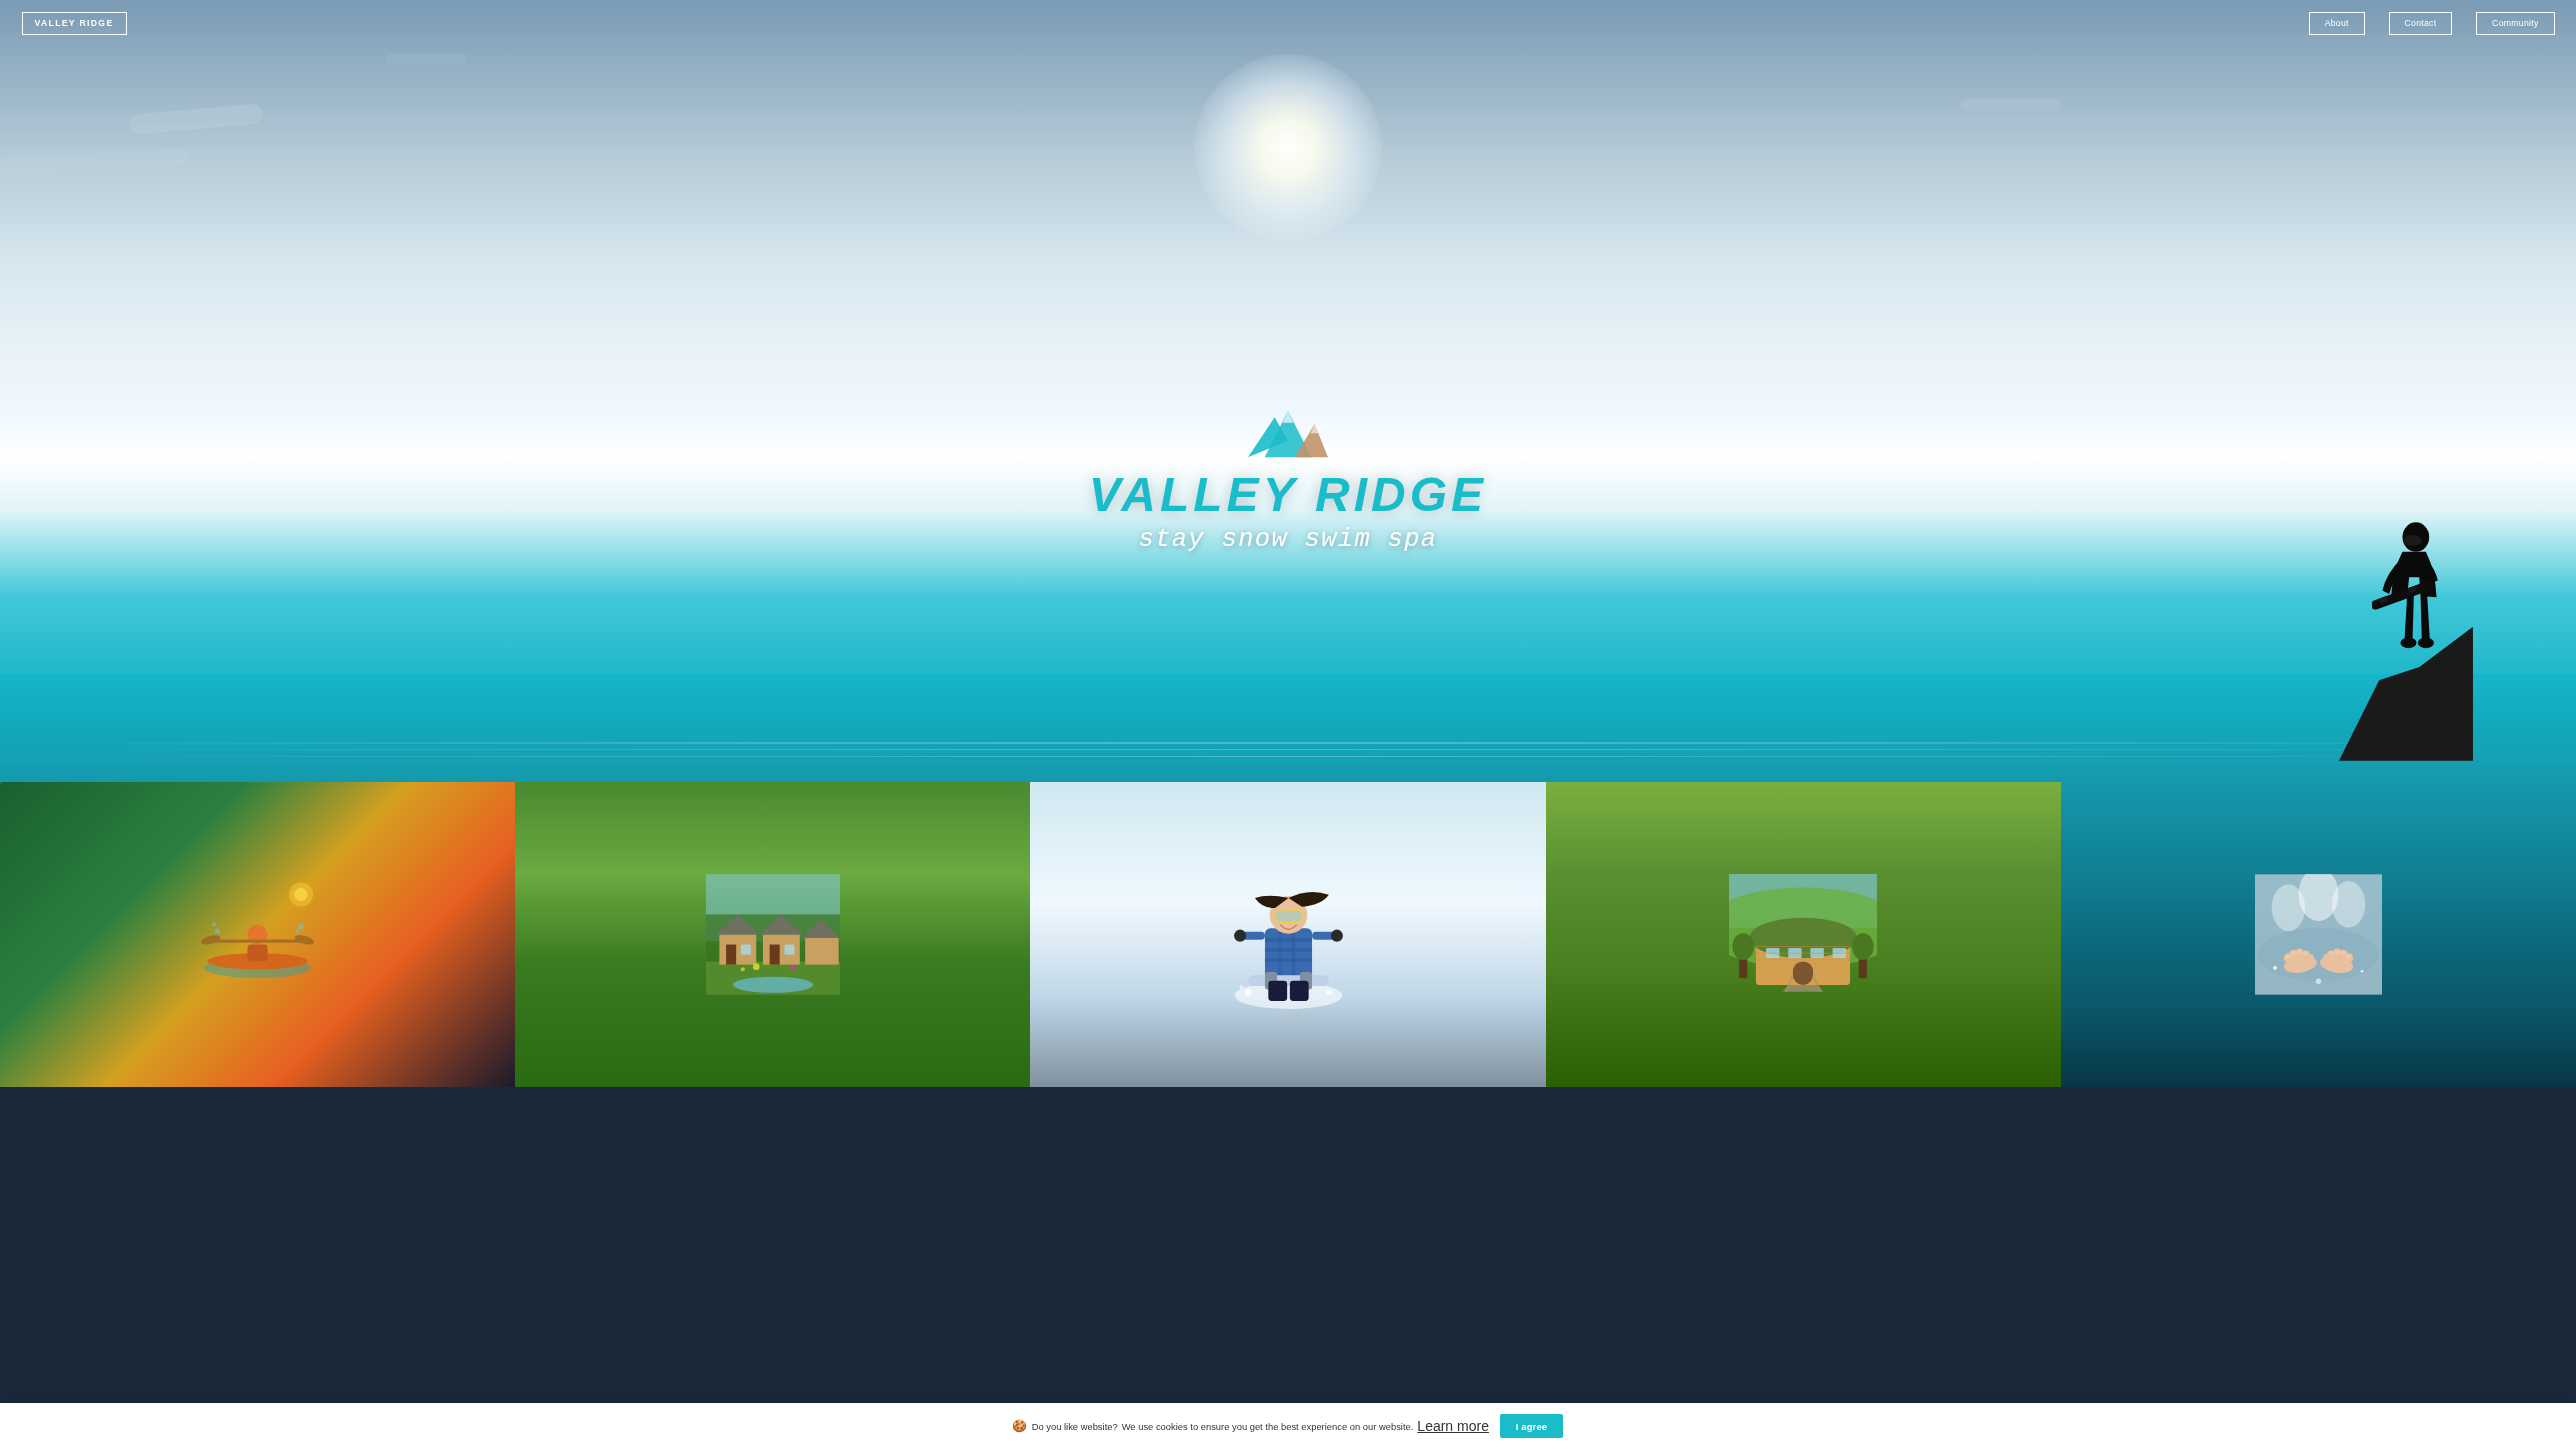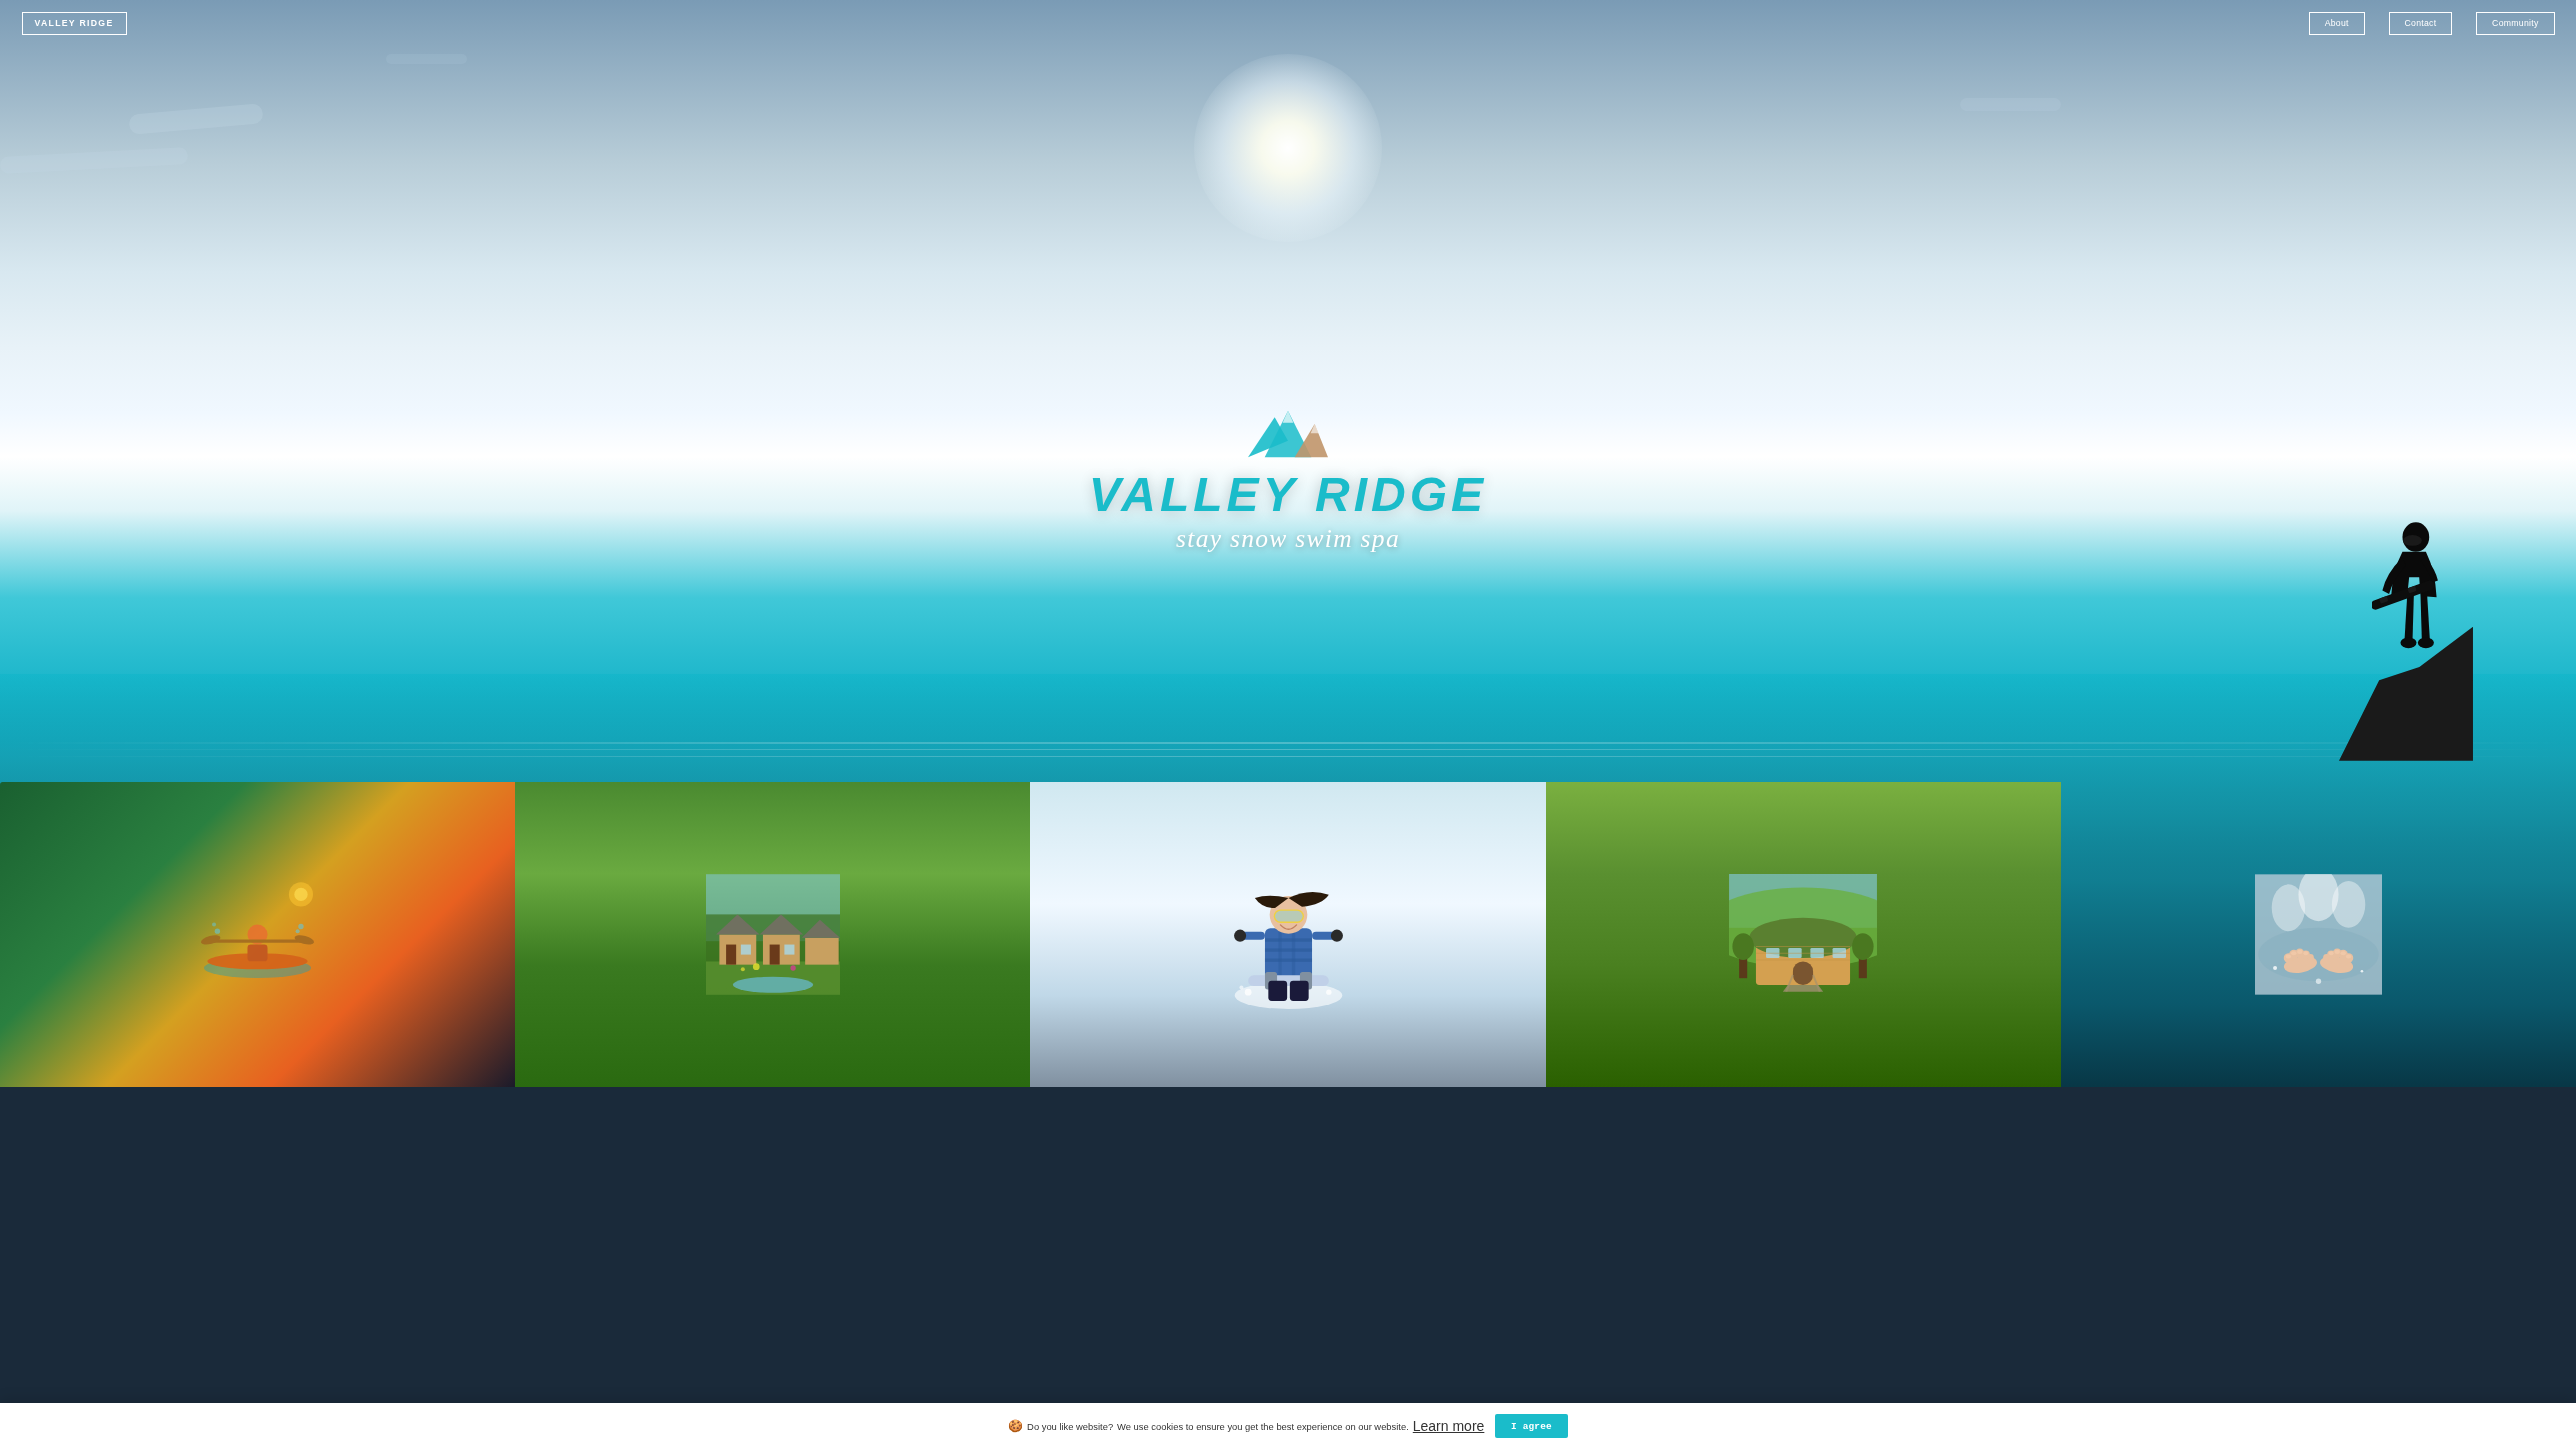--- a/index.html
+++ b/index.html
@@ -193,21 +193,21 @@
       letter-spacing: 4px;
       color: #1abcca;
       text-transform: uppercase;
       font-style: italic;
       line-height: 1;
       margin-bottom: 5.4px;
       text-shadow: 0 1.3px 13.4px rgba(0,0,0,0.2);
     }
 
     .tagline {
-      font-family: Liberation Serif, serif;
+      font-family: Liberation Mono, monospace;
       font-size: 25.5px;
       color: white;
       font-style: italic;
       font-weight: 300;
       letter-spacing: 1.3px;
       text-shadow: 0 1.3px 6.7px rgba(0,0,0,0.3);
       text-align: center;
     }
 
     
@@ -298,21 +298,20 @@
     .cookie-agree-btn {
       background: #1abcca;
       color: white;
       border: none;
       padding: 6.7px 16px;
       font-size: 9.4px;
       font-weight: 600;
       cursor: pointer;
       border-radius: 2px;
       letter-spacing: 0.2px;
-      font-family: Liberation Mono, monospace;
     }
 
     
     .water-lines {
       position: absolute;
       bottom: 28%;
       left: 0;
       right: 0;
       height: 40px;
       overflow: hidden;

